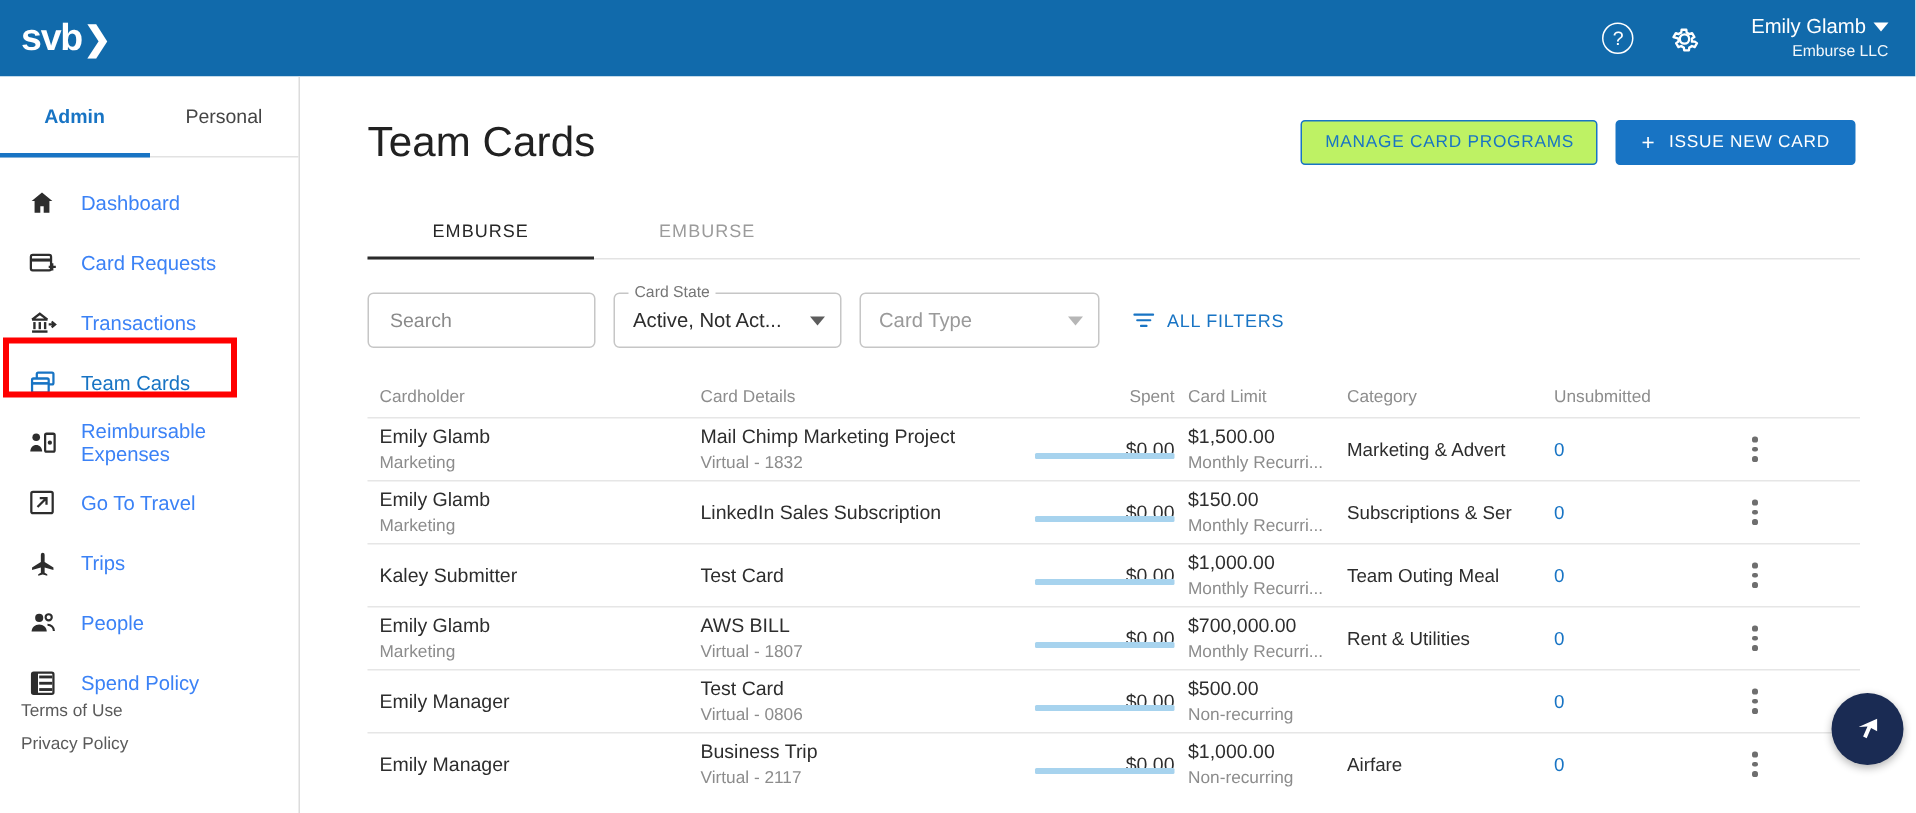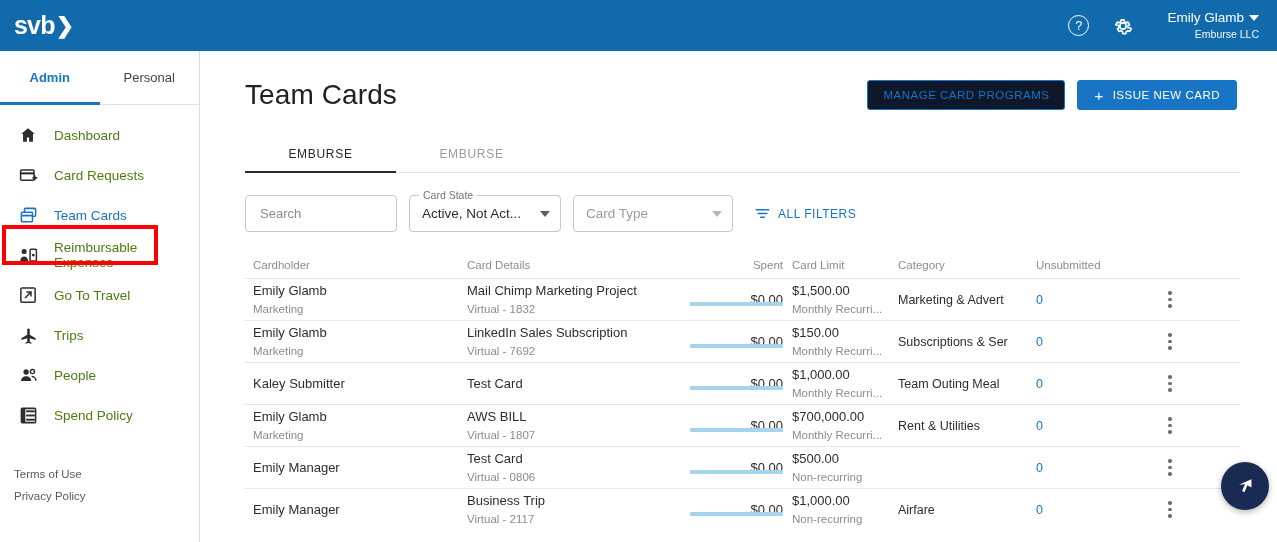--- a/index.html
+++ b/index.html
@@ -67,21 +67,21 @@
     font-size: 13px; color: #444; position: relative;
   }
   .seg-tab.active { color: #1874c4; font-weight: 600; }
   .seg-tab.active::after {
     content: ""; position: absolute; left: 0; right: 0; bottom: -1px; height: 3px; background: #1874c4;
   }
   .nav { padding-top: 10px; }
   .nav-item {
     height: 40px; display: flex; align-items: center;
     padding-left: 18px; gap: 16px;
-    font-size: 13.5px; color: #4d7c0f;
+    font-size: 13.5px; color: #3b82f6;
   }
   .nav-item .nav-ic {
     width: 20px; height: 20px; display: flex; align-items: center; justify-content: center; flex: 0 0 20px;
   }
   .nav-item.current { color: #1874c4; }
   .nav-highlight {
     position: absolute; left: 2px; top: 174px; width: 156px; height: 40px;
     border: 4px solid #ff0000; pointer-events: none;
   }
   .sidebar-footer {
@@ -94,21 +94,21 @@
     position: absolute; top: 51px; left: 200px; width: 1077px; height: 491px;
     background: #ffffff; overflow: hidden;
   }
   .page-head {
     display: flex; align-items: center; padding: 28px 40px 0 45px;
   }
   .page-title { font-size: 28px; font-weight: normal; color: #212121; letter-spacing: 0.1px; }
   .head-actions { margin-left: auto; display: flex; align-items: center; gap: 12px; }
   .btn-outline {
     height: 30px; padding: 0 15px; border: 1px solid #1874c4; border-radius: 3px;
-    background: #0f172a; color: #1874c4; font-size: 11.5px; letter-spacing: 0.5px;
+    background: #bef264; color: #1874c4; font-size: 11.5px; letter-spacing: 0.5px;
     display: flex; align-items: center; font-family: "Liberation Sans", sans-serif;
   }
   .btn-solid {
     height: 30px; padding: 0 16px; border: 1px solid #1874c4; border-radius: 3px;
     background: #1874c4; color: #ffffff; font-size: 11.5px; letter-spacing: 0.5px;
     display: flex; align-items: center; gap: 9px;
     font-family: "Liberation Sans", sans-serif;
   }
   .btn-solid .plus { font-size: 15px; line-height: 1; }
 
@@ -249,20 +249,33 @@
         <span class="nav-ic">
           <svg width="19" height="19" viewBox="0 0 24 24">
             <rect x="2" y="5" width="17" height="13" rx="1.5" fill="none" stroke="#2d2d2d" stroke-width="1.9"></rect>
             <rect x="2" y="8" width="17" height="2.6" fill="#2d2d2d"></rect>
             <path d="M17 15h6M20 12v6" stroke="#2d2d2d" stroke-width="1.9" fill="none"></path>
           </svg>
         </span>
         <span>Card Requests</span>
       </div>
 
+      <div class="nav-item">
+        <span class="nav-ic">
+          <svg width="19" height="19" viewBox="0 0 24 24">
+            <path d="M3 9h13M3 9 9.5 4 16 9" fill="none" stroke="#2d2d2d" stroke-width="1.9"></path>
+            <rect x="4" y="11" width="2" height="6" fill="#2d2d2d"></rect>
+            <rect x="8.5" y="11" width="2" height="6" fill="#2d2d2d"></rect>
+            <rect x="13" y="11" width="2" height="6" fill="#2d2d2d"></rect>
+            <rect x="3" y="18" width="13" height="2" fill="#2d2d2d"></rect>
+            <path d="M17 13h5M19.5 10.5 22.5 13l-3 2.5" fill="none" stroke="#2d2d2d" stroke-width="1.8"></path>
+          </svg>
+        </span>
+        <span>Transactions</span>
+      </div>
 
       <div class="nav-item current">
         <span class="nav-ic">
           <svg width="19" height="19" viewBox="0 0 24 24">
             <rect x="7" y="3" width="14" height="10" rx="1.2" fill="none" stroke="#1874c4" stroke-width="1.9"></rect>
             <rect x="3" y="8" width="14" height="12" rx="1.2" fill="#ffffff" stroke="#1874c4" stroke-width="1.9"></rect>
             <rect x="3" y="11" width="14" height="2.2" fill="#1874c4"></rect>
           </svg>
         </span>
         <span>Team Cards</span>
@@ -425,21 +438,20 @@
               </div>
             </div>
           </div>
           <div class="row">
             <div class="c-holder">
               <div class="cell-main">Emily Glamb</div>
               <div class="cell-sub">Marketing</div>
             </div>
             <div class="c-details">
               <div class="cell-main">LinkedIn Sales Subscription</div>
-              <div class="cell-sub">Virtual - 7692</div>
             </div>
             <div class="c-spent">
               <div class="spent-val">$0.00</div>
               <div class="spent-bar"></div>
             </div>
             <div class="c-limit">
               <div class="cell-main">$150.00</div>
               <div class="cell-sub">Monthly Recurri...</div>
             </div>
             <div class="c-cat">

